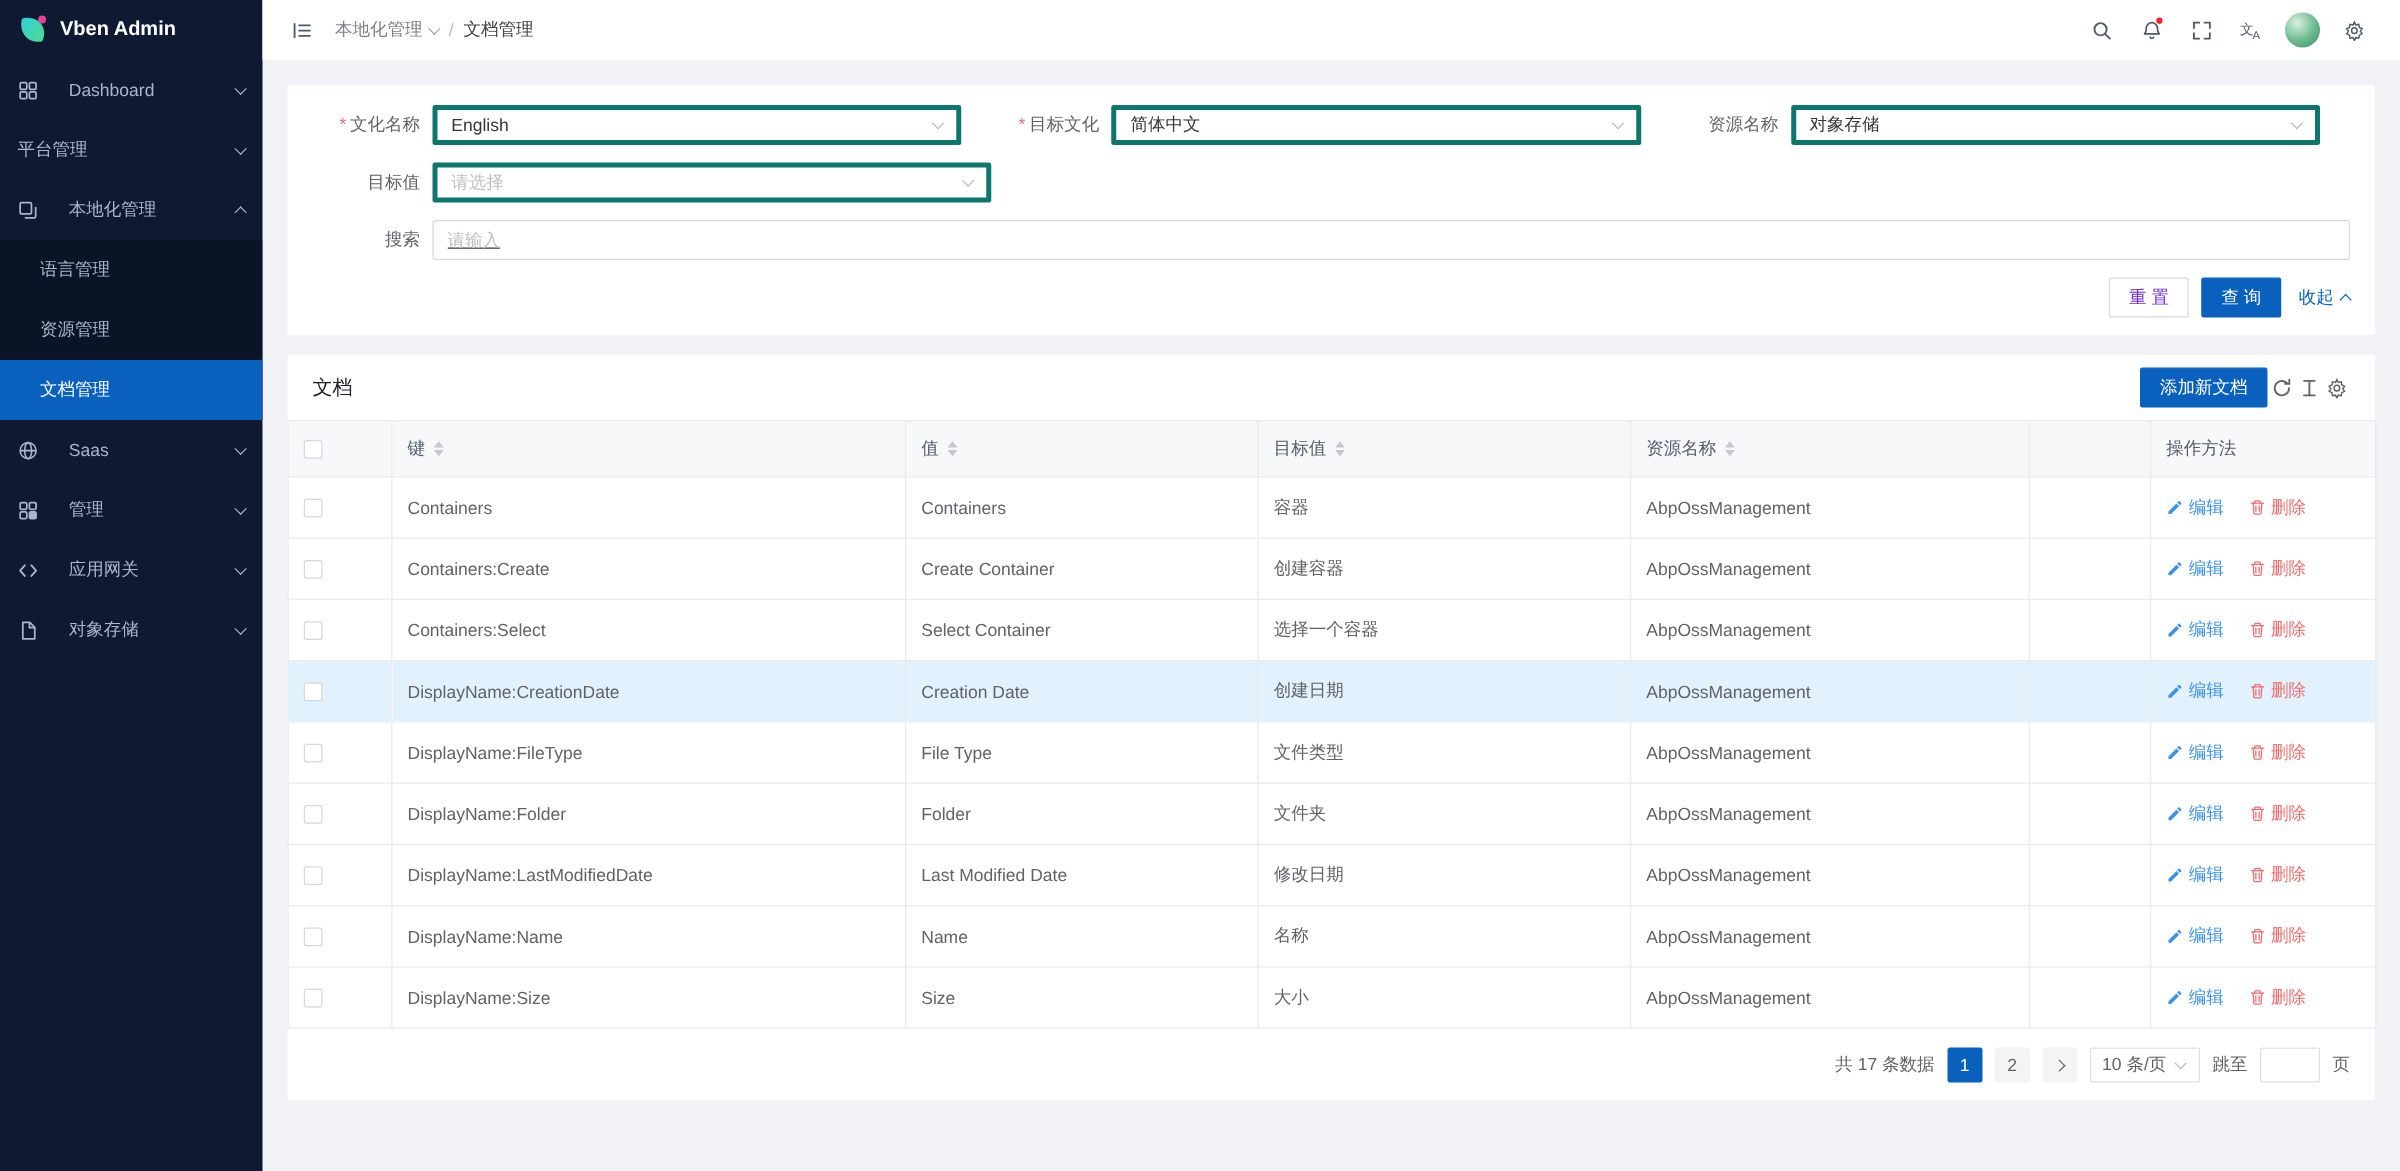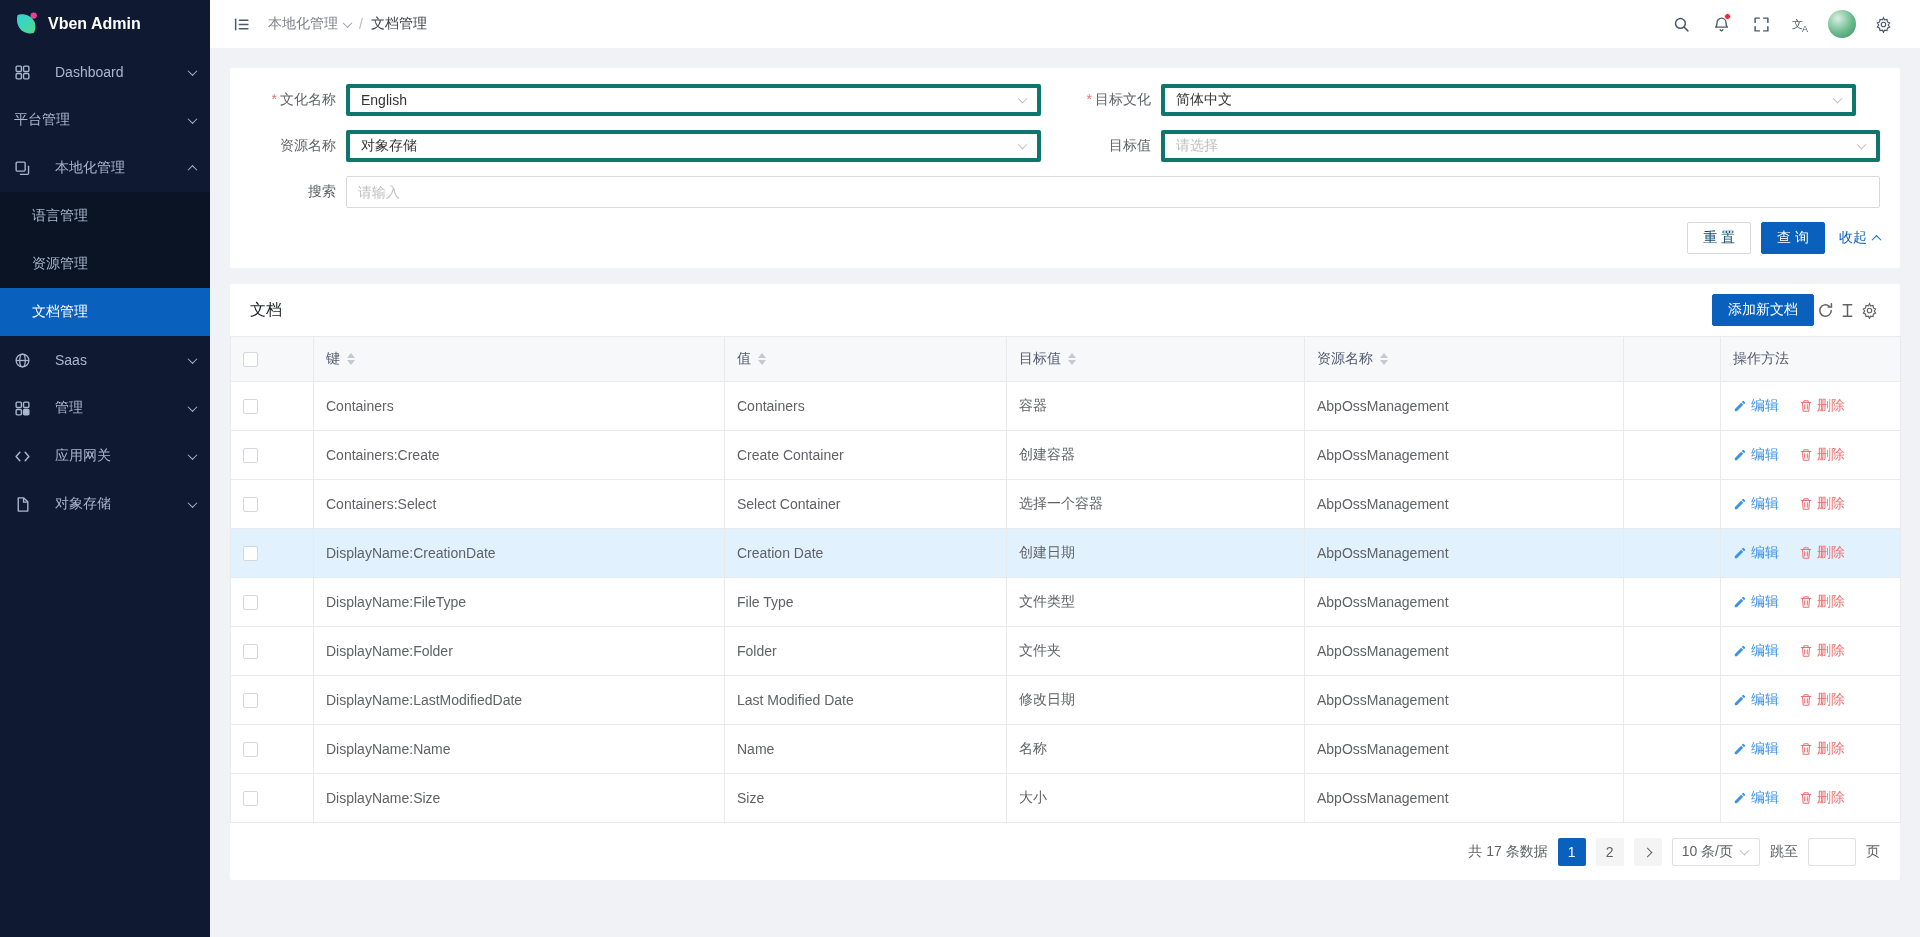--- a/index.html
+++ b/index.html
@@ -51,33 +51,33 @@
   .bc-current { color: #3c4046; }
   .topbar-right { margin-left: auto; display: flex; align-items: center; gap: 6px; }
   .badge-dot { position: absolute; top: 6px; right: 7px; width: 7px; height: 7px; border-radius: 50%; background: #f5222d; border: 1px solid #fff; }
   .avatar { width: 28px; height: 28px; border-radius: 50%; background: radial-gradient(circle at 35% 30%, #d9efe2, #69b98c 55%, #3e8f66); cursor: pointer; flex-shrink: 0; margin: 0 4px; }
 
   .content { flex: 1; overflow: hidden; padding: 20px; }
   .card { background: #fff; border-radius: 2px; }
 
   
   .filter-card { padding: 16px 20px 14px; margin-bottom: 16px; }
-  .filter-grid { display: grid; grid-template-columns: repeat(2, 1fr); }
+  .filter-grid { display: grid; grid-template-columns: repeat(3, 1fr); }
   .form-item { display: flex; align-items: center; height: 32px; margin-bottom: 14px; padding-right: 24px; }
   .filter-grid .form-item:nth-child(4n) { padding-right: 0; }
   .form-label { width: 96px; flex-shrink: 0; text-align: right; padding-right: 10px; color: #606266; white-space: nowrap; }
   .req { color: var(--danger); margin-right: 3px; }
   .select, .text-input { position: relative; flex: 1; height: 32px; border: 4px solid #0f766e; border-radius: 2px; background: #fff; display: flex; align-items: center; padding: 0 28px 0 11px; color: #333; cursor: pointer; }
   .sel-arrow { position: absolute; right: 11px; top: 50%; width: 7px; height: 7px; border-right: 1.5px solid #bfbfbf; border-bottom: 1.5px solid #bfbfbf; transform: translateY(-70%) rotate(45deg); }
   .placeholder { color: #bfbfbf; }
   .search-row { display: flex; align-items: center; margin-bottom: 14px; justify-content: center; }
-  input.real-input { flex: 1; height: 32px; border: 1px solid #d9d9d9; border-radius: 2px; padding: 0 11px; font: inherit; color: #333; outline: none; }
+  input.real-input { flex: 1; height: 32px; border: 1px solid #d9d9d9; border-radius: 2px; padding: 0 11px; font: inherit; color: #333; outline: none; text-decoration: underline; }
   input.real-input::placeholder { color: #bfbfbf; }
   .filter-actions { display: flex; justify-content: flex-end; align-items: center; gap: 10px; }
-  .btn { height: 32px; padding: 0 15px; border: 1px solid #d9d9d9; border-radius: 2px; background: #fff; color: #0c4a6e; font-size: 14px; display: inline-flex; align-items: center; justify-content: center; cursor: pointer; white-space: nowrap; }
+  .btn { height: 32px; padding: 0 15px; border: 1px solid #d9d9d9; border-radius: 2px; background: #fff; color: #6d28d9; font-size: 14px; display: inline-flex; align-items: center; justify-content: center; cursor: pointer; white-space: nowrap; }
   .btn.primary { background: var(--primary); border-color: var(--primary); color: #fff; }
   .link-btn { color: var(--primary); display: inline-flex; align-items: center; gap: 6px; cursor: pointer; margin-left: 4px; }
 
   
   .table-card { padding: 0; }
   .panel-toolbar { height: 52px; display: flex; align-items: center; padding: 0 20px; }
   .panel-title { font-size: 16px; color: #1c1e21; }
   .toolbar-right { margin-left: auto; display: flex; align-items: center; }
   .tool-icon { width: 22px; height: 22px; display: flex; align-items: center; justify-content: center; color: #606266; cursor: pointer; }
   .tool-icon svg { width: 17px; height: 17px; }

